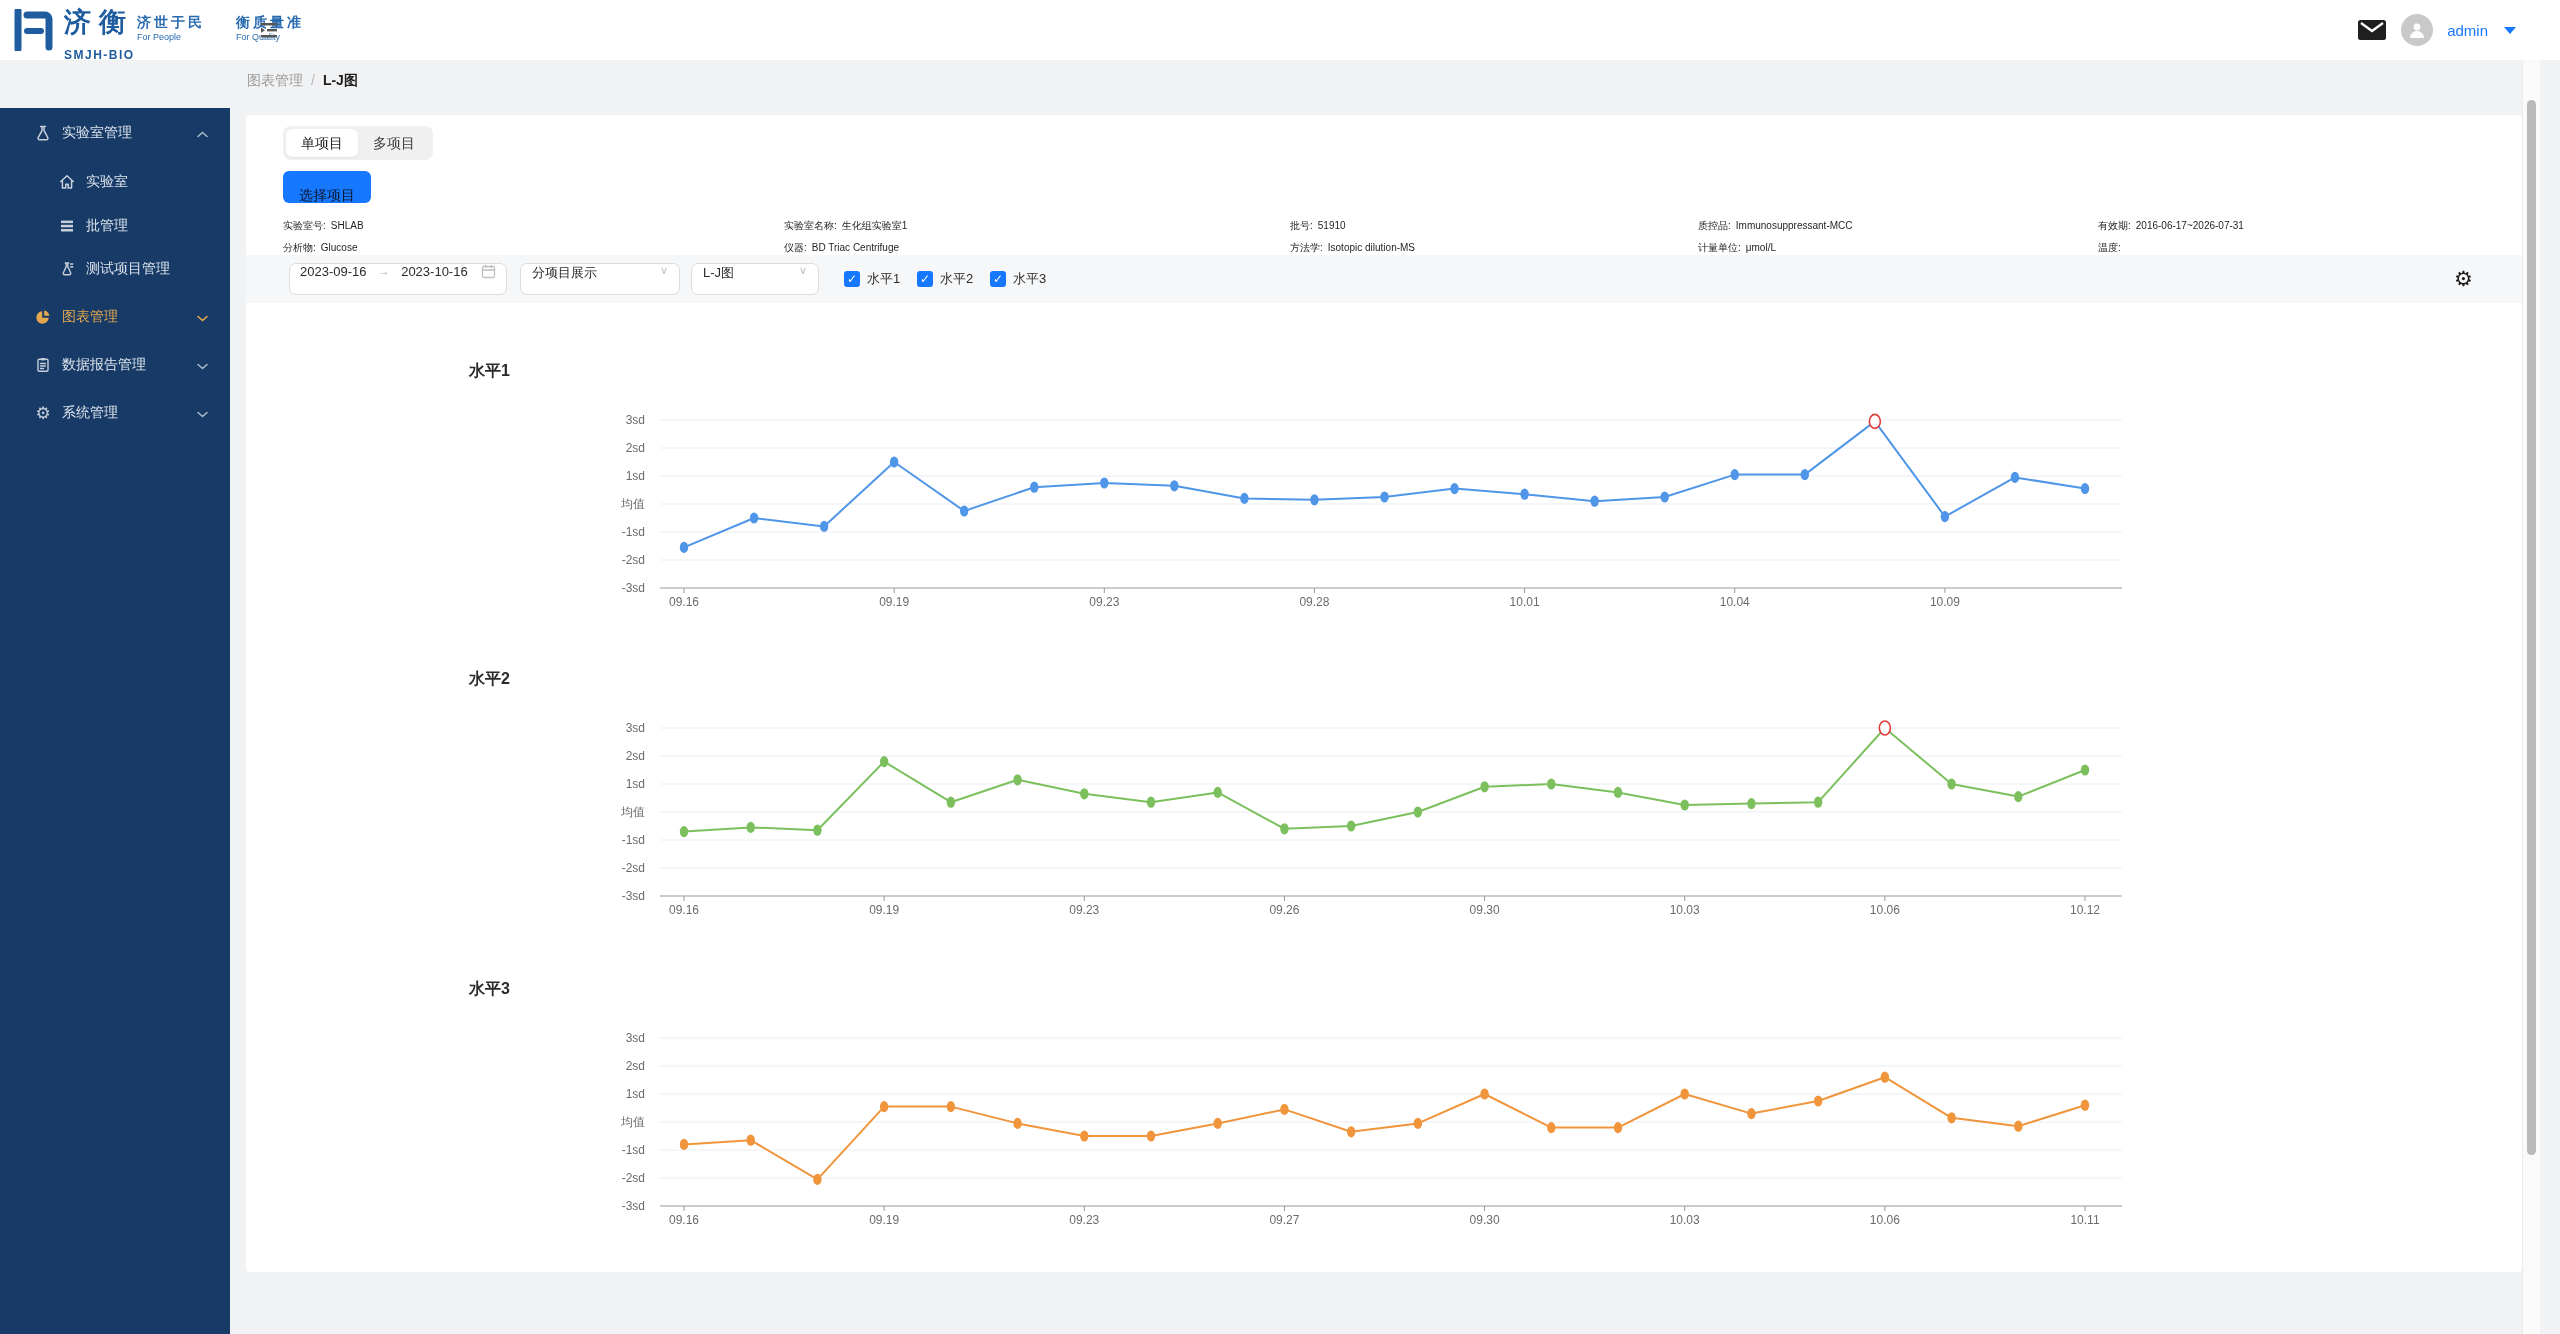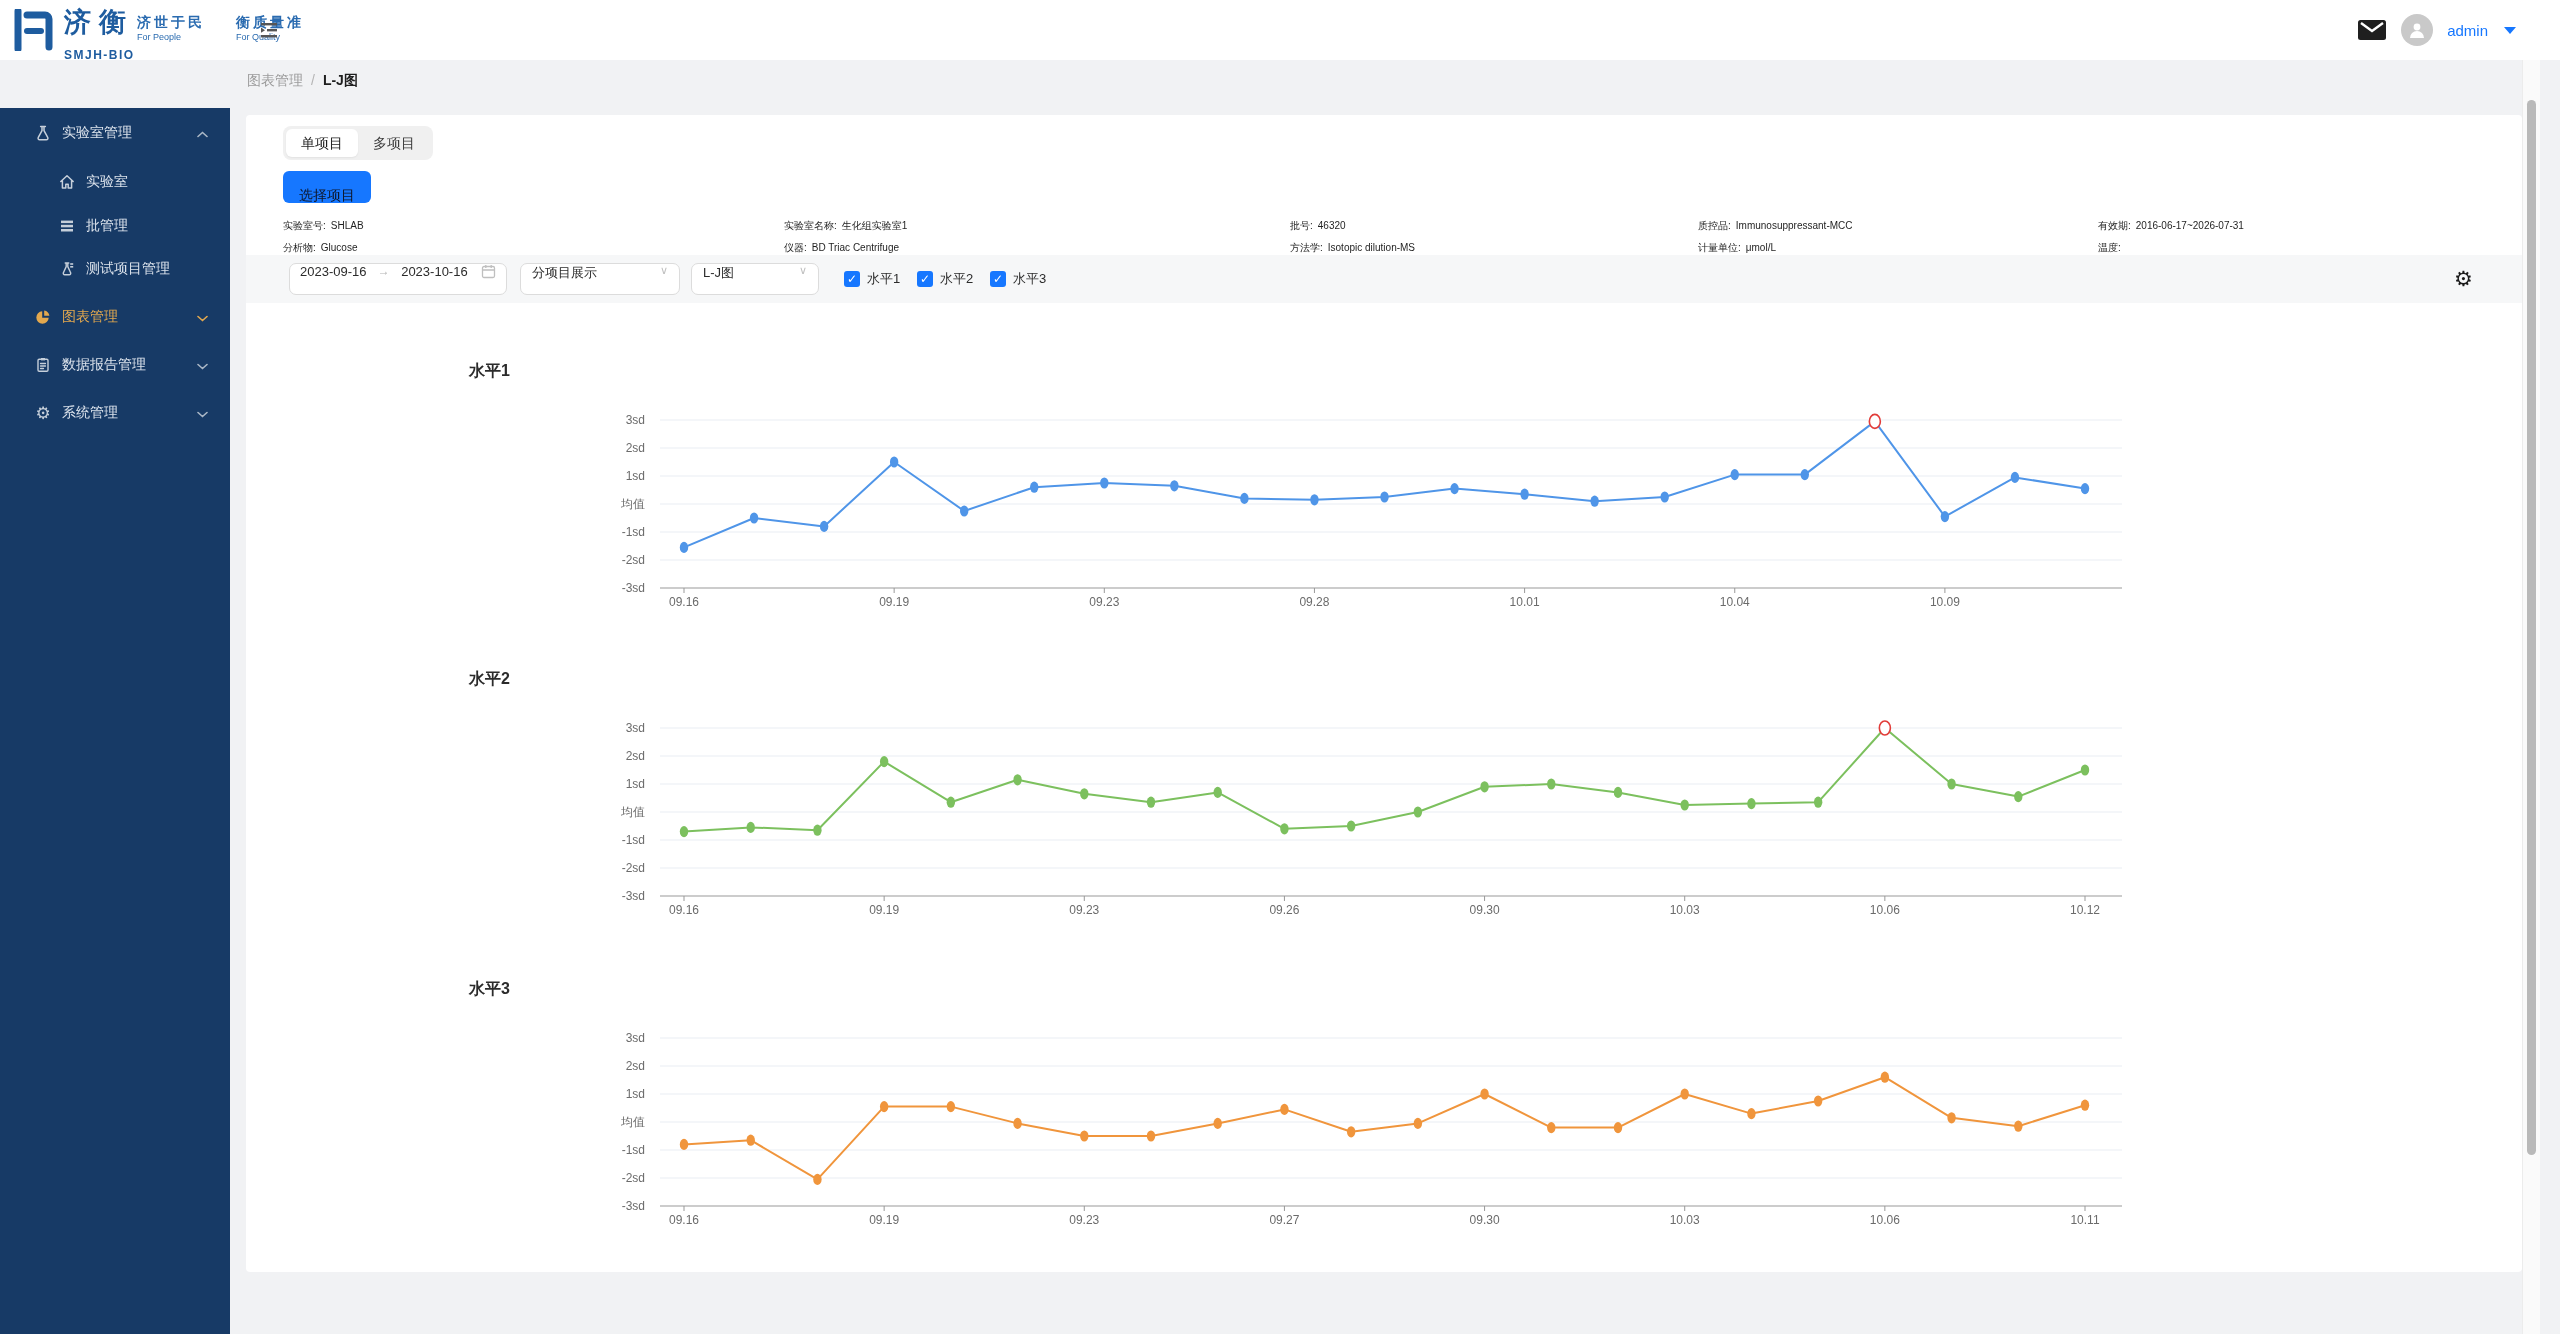--- a/index.html
+++ b/index.html
@@ -225,21 +225,21 @@
 
     <div class="info-col" id="info-col1">
       <div><span class="lbl">实验室号:</span><span class="val">SHLAB</span></div>
       <div><span class="lbl">分析物:</span><span class="val">Glucose</span></div>
     </div>
     <div class="info-col" id="info-col2">
       <div><span class="lbl">实验室名称:</span><span class="val">生化组实验室1</span></div>
       <div><span class="lbl">仪器:</span><span class="val">BD Triac Centrifuge</span></div>
     </div>
     <div class="info-col" id="info-col3">
-      <div><span class="lbl">批号:</span><span class="val">46320</span></div>
+      <div><span class="lbl">批号:</span><span class="val">51910</span></div>
       <div><span class="lbl">方法学:</span><span class="val">Isotopic dilution-MS</span></div>
     </div>
     <div class="info-col" id="info-col4">
       <div><span class="lbl">质控品:</span><span class="val">Immunosuppressant-MCC</span></div>
       <div><span class="lbl">计量单位:</span><span class="val">μmol/L</span></div>
     </div>
     <div class="info-col" id="info-col5">
       <div><span class="lbl">有效期:</span><span class="val">2016-06-17~2026-07-31</span></div>
       <div><span class="lbl">温度:</span><span class="val"></span></div>
     </div>

